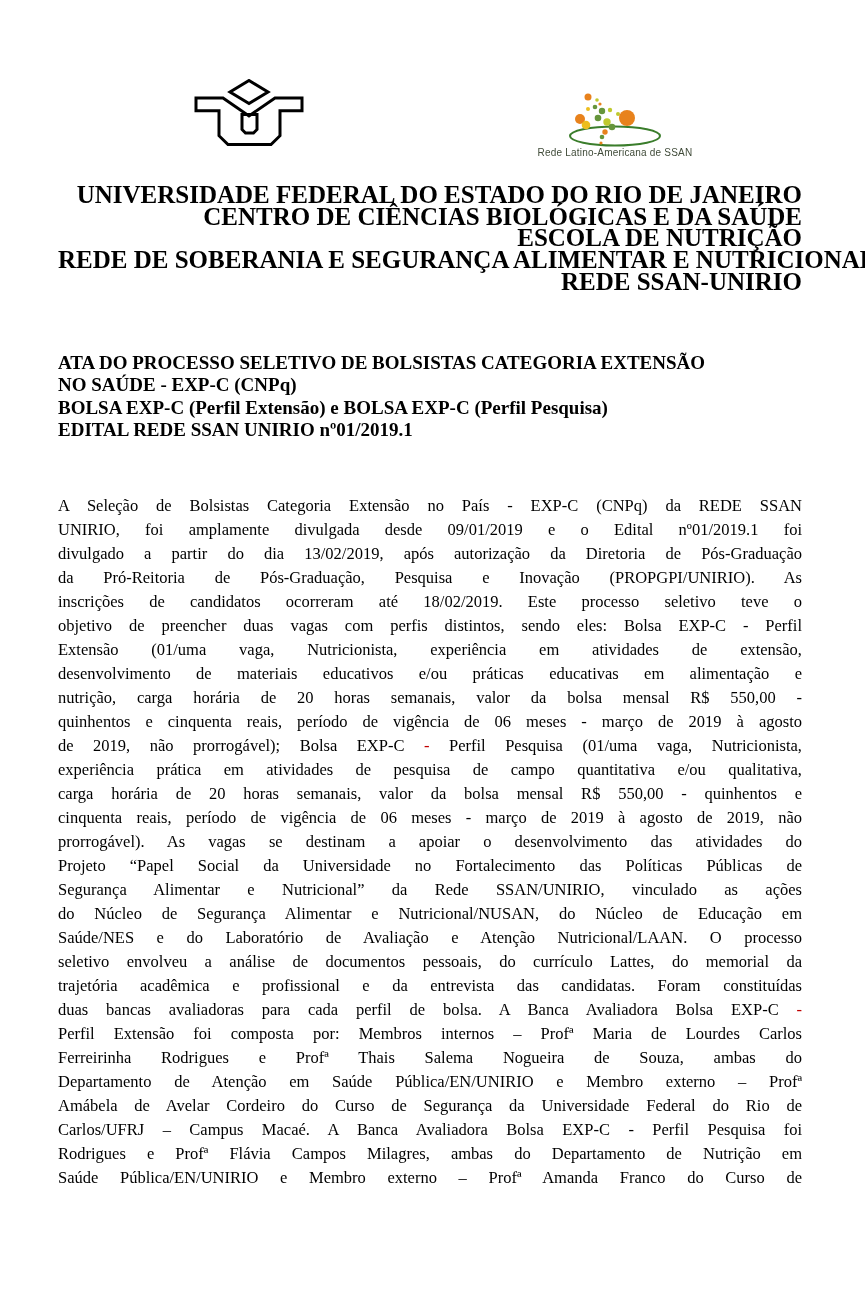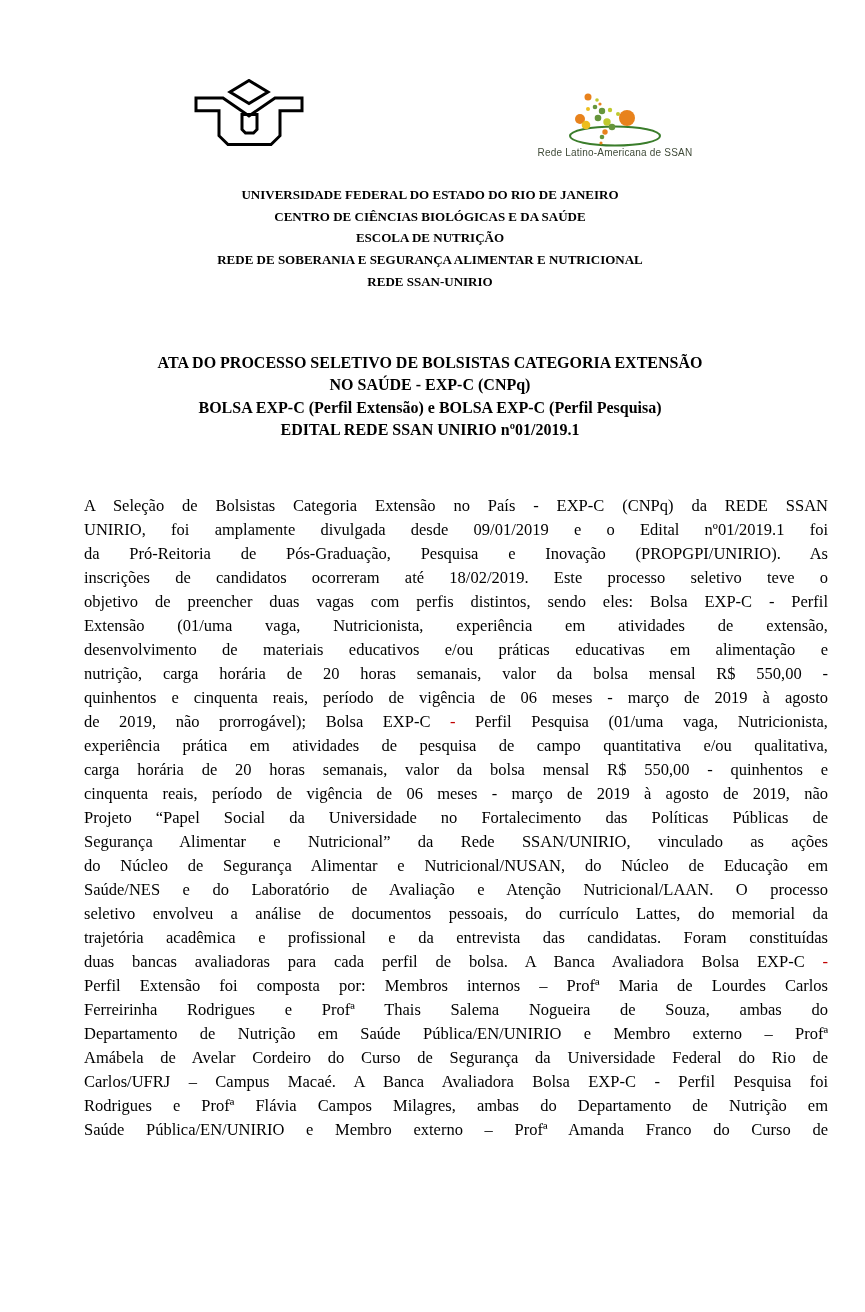--- a/index.html
+++ b/index.html
@@ -11,31 +11,31 @@
   }
   .unirio-logo { position:absolute; left:192px; top:79px; }
   .ssan-logo   { position:absolute; left:530px; top:92px; }
   .ssan-caption{
     position:absolute; left:530px; top:147px; width:170px;
     text-align:center; font-family:"Liberation Sans","DejaVu Sans",sans-serif;
     font-size:10px; letter-spacing:0.2px; white-space:nowrap;
   }
   .inst {
     position:absolute; left:58px; top:184px; width:744px;
-    text-align:center; font-weight:bold; font-size:13px; line-height:21.7px;
+    text-align:right; font-weight:bold; font-size:25px; line-height:21.7px;
     white-space:nowrap;
   }
   .doc-title {
     position:absolute; left:58px; top:352px; width:744px;
-    text-align:center; font-weight:bold; font-size:16px; line-height:22.4px;
+    text-align:left; font-weight:bold; font-size:19px; line-height:22.4px;
     white-space:nowrap;
   }
   .body-text {
     position:absolute; left:58px; top:494px; width:744px;
-    font-size:16.5px; line-height:24px;margin-left:26px;
+    font-size:16.5px; line-height:24px;
   }
   .body-line { text-align:justify; text-align-last:justify; }
   .body-line.last { text-align-last:left; }
 </style>
 </head>
 <body>
 
 <div class="page">
 
   <svg class="unirio-logo" width="136" height="72" viewBox="0 0 136 72">
@@ -77,40 +77,42 @@
   <div class="doc-title">
     <div>ATA DO PROCESSO SELETIVO DE BOLSISTAS CATEGORIA EXTENSÃO</div>
     <div>NO SAÚDE - EXP-C (CNPq)</div>
     <div>BOLSA EXP-C (Perfil Extensão) e BOLSA EXP-C (Perfil Pesquisa)</div>
     <div>EDITAL REDE SSAN UNIRIO nº01/2019.1</div>
   </div>
 
   <div class="body-text" id="body-text">
       <div class="body-line"><span>A Seleção de Bolsistas Categoria Extensão no País - EXP-C (CNPq) da REDE SSAN</span></div>
       <div class="body-line"><span>UNIRIO, foi amplamente divulgada desde 09/01/2019 e o Edital nº01/2019.1 foi</span></div>
+      <div class="body-line"><span>divulgado a partir do dia 13/02/2019, após autorização da Diretoria de Pós-Graduação</span></div>
       <div class="body-line"><span>da Pró-Reitoria de Pós-Graduação, Pesquisa e Inovação (PROPGPI/UNIRIO).  As</span></div>
       <div class="body-line"><span>inscrições de candidatos ocorreram até 18/02/2019. Este processo seletivo teve o</span></div>
       <div class="body-line"><span>objetivo de preencher duas vagas com perfis distintos, sendo eles: Bolsa EXP-C - Perfil</span></div>
       <div class="body-line"><span>Extensão (01/uma vaga, Nutricionista, experiência em atividades de extensão,</span></div>
       <div class="body-line"><span>desenvolvimento de materiais educativos e/ou práticas educativas em alimentação e</span></div>
       <div class="body-line"><span>nutrição, carga horária de 20 horas semanais, valor da bolsa mensal R$ 550,00 -</span></div>
       <div class="body-line"><span>quinhentos e cinquenta reais, período de vigência de 06 meses - março de 2019 à agosto</span></div>
       <div class="body-line"><span>de 2019, não prorrogável); Bolsa EXP-C </span><span style="color: rgb(192, 0, 0);">-</span><span> Perfil Pesquisa (01/uma vaga, Nutricionista,</span></div>
       <div class="body-line"><span>experiência prática em atividades de pesquisa de campo quantitativa e/ou qualitativa,</span></div>
       <div class="body-line"><span>carga horária de 20 horas semanais, valor da bolsa mensal R$ 550,00 - quinhentos e</span></div>
       <div class="body-line"><span>cinquenta reais, período de vigência de 06 meses - março de 2019 à agosto de 2019, não</span></div>
+      <div class="body-line"><span>prorrogável). As vagas se destinam a apoiar o desenvolvimento das atividades do</span></div>
       <div class="body-line"><span>Projeto “Papel Social da Universidade no Fortalecimento das Políticas Públicas de</span></div>
       <div class="body-line"><span>Segurança Alimentar e Nutricional” da Rede SSAN/UNIRIO, vinculado as ações</span></div>
       <div class="body-line"><span>do Núcleo de Segurança Alimentar e Nutricional/NUSAN, do Núcleo de Educação em</span></div>
       <div class="body-line"><span>Saúde/NES e do Laboratório de Avaliação e Atenção Nutricional/LAAN. O processo</span></div>
       <div class="body-line"><span>seletivo envolveu a análise de documentos pessoais, do currículo Lattes, do memorial da</span></div>
       <div class="body-line"><span>trajetória acadêmica e profissional e da entrevista das candidatas. Foram constituídas</span></div>
       <div class="body-line"><span>duas bancas avaliadoras para cada perfil de bolsa. A Banca Avaliadora Bolsa EXP-C </span><span style="color: rgb(192, 0, 0);">-</span></div>
       <div class="body-line"><span>Perfil Extensão foi composta por: Membros internos – Profª Maria de Lourdes Carlos</span></div>
       <div class="body-line"><span>Ferreirinha Rodrigues e Profª Thais Salema Nogueira de Souza, ambas do</span></div>
-      <div class="body-line"><span>Departamento de Nutrição em Saúde Pública/EN/UNIRIO e Membro externo – Profª</span></div>
+      <div class="body-line"><span>Departamento de Atenção em Saúde Pública/EN/UNIRIO e Membro externo – Profª</span></div>
       <div class="body-line"><span>Amábela de Avelar Cordeiro do Curso de Segurança da Universidade Federal do Rio de</span></div>
       <div class="body-line"><span>Carlos/UFRJ – Campus Macaé. A Banca Avaliadora Bolsa EXP-C - Perfil Pesquisa foi</span></div>
       <div class="body-line"><span>Rodrigues e Profª Flávia Campos Milagres, ambas do Departamento de Nutrição em</span></div>
       <div class="body-line"><span>Saúde Pública/EN/UNIRIO e Membro externo – Profª Amanda Franco do Curso de</span></div>
     </div>
 
 </div>
 
 </body></html>

